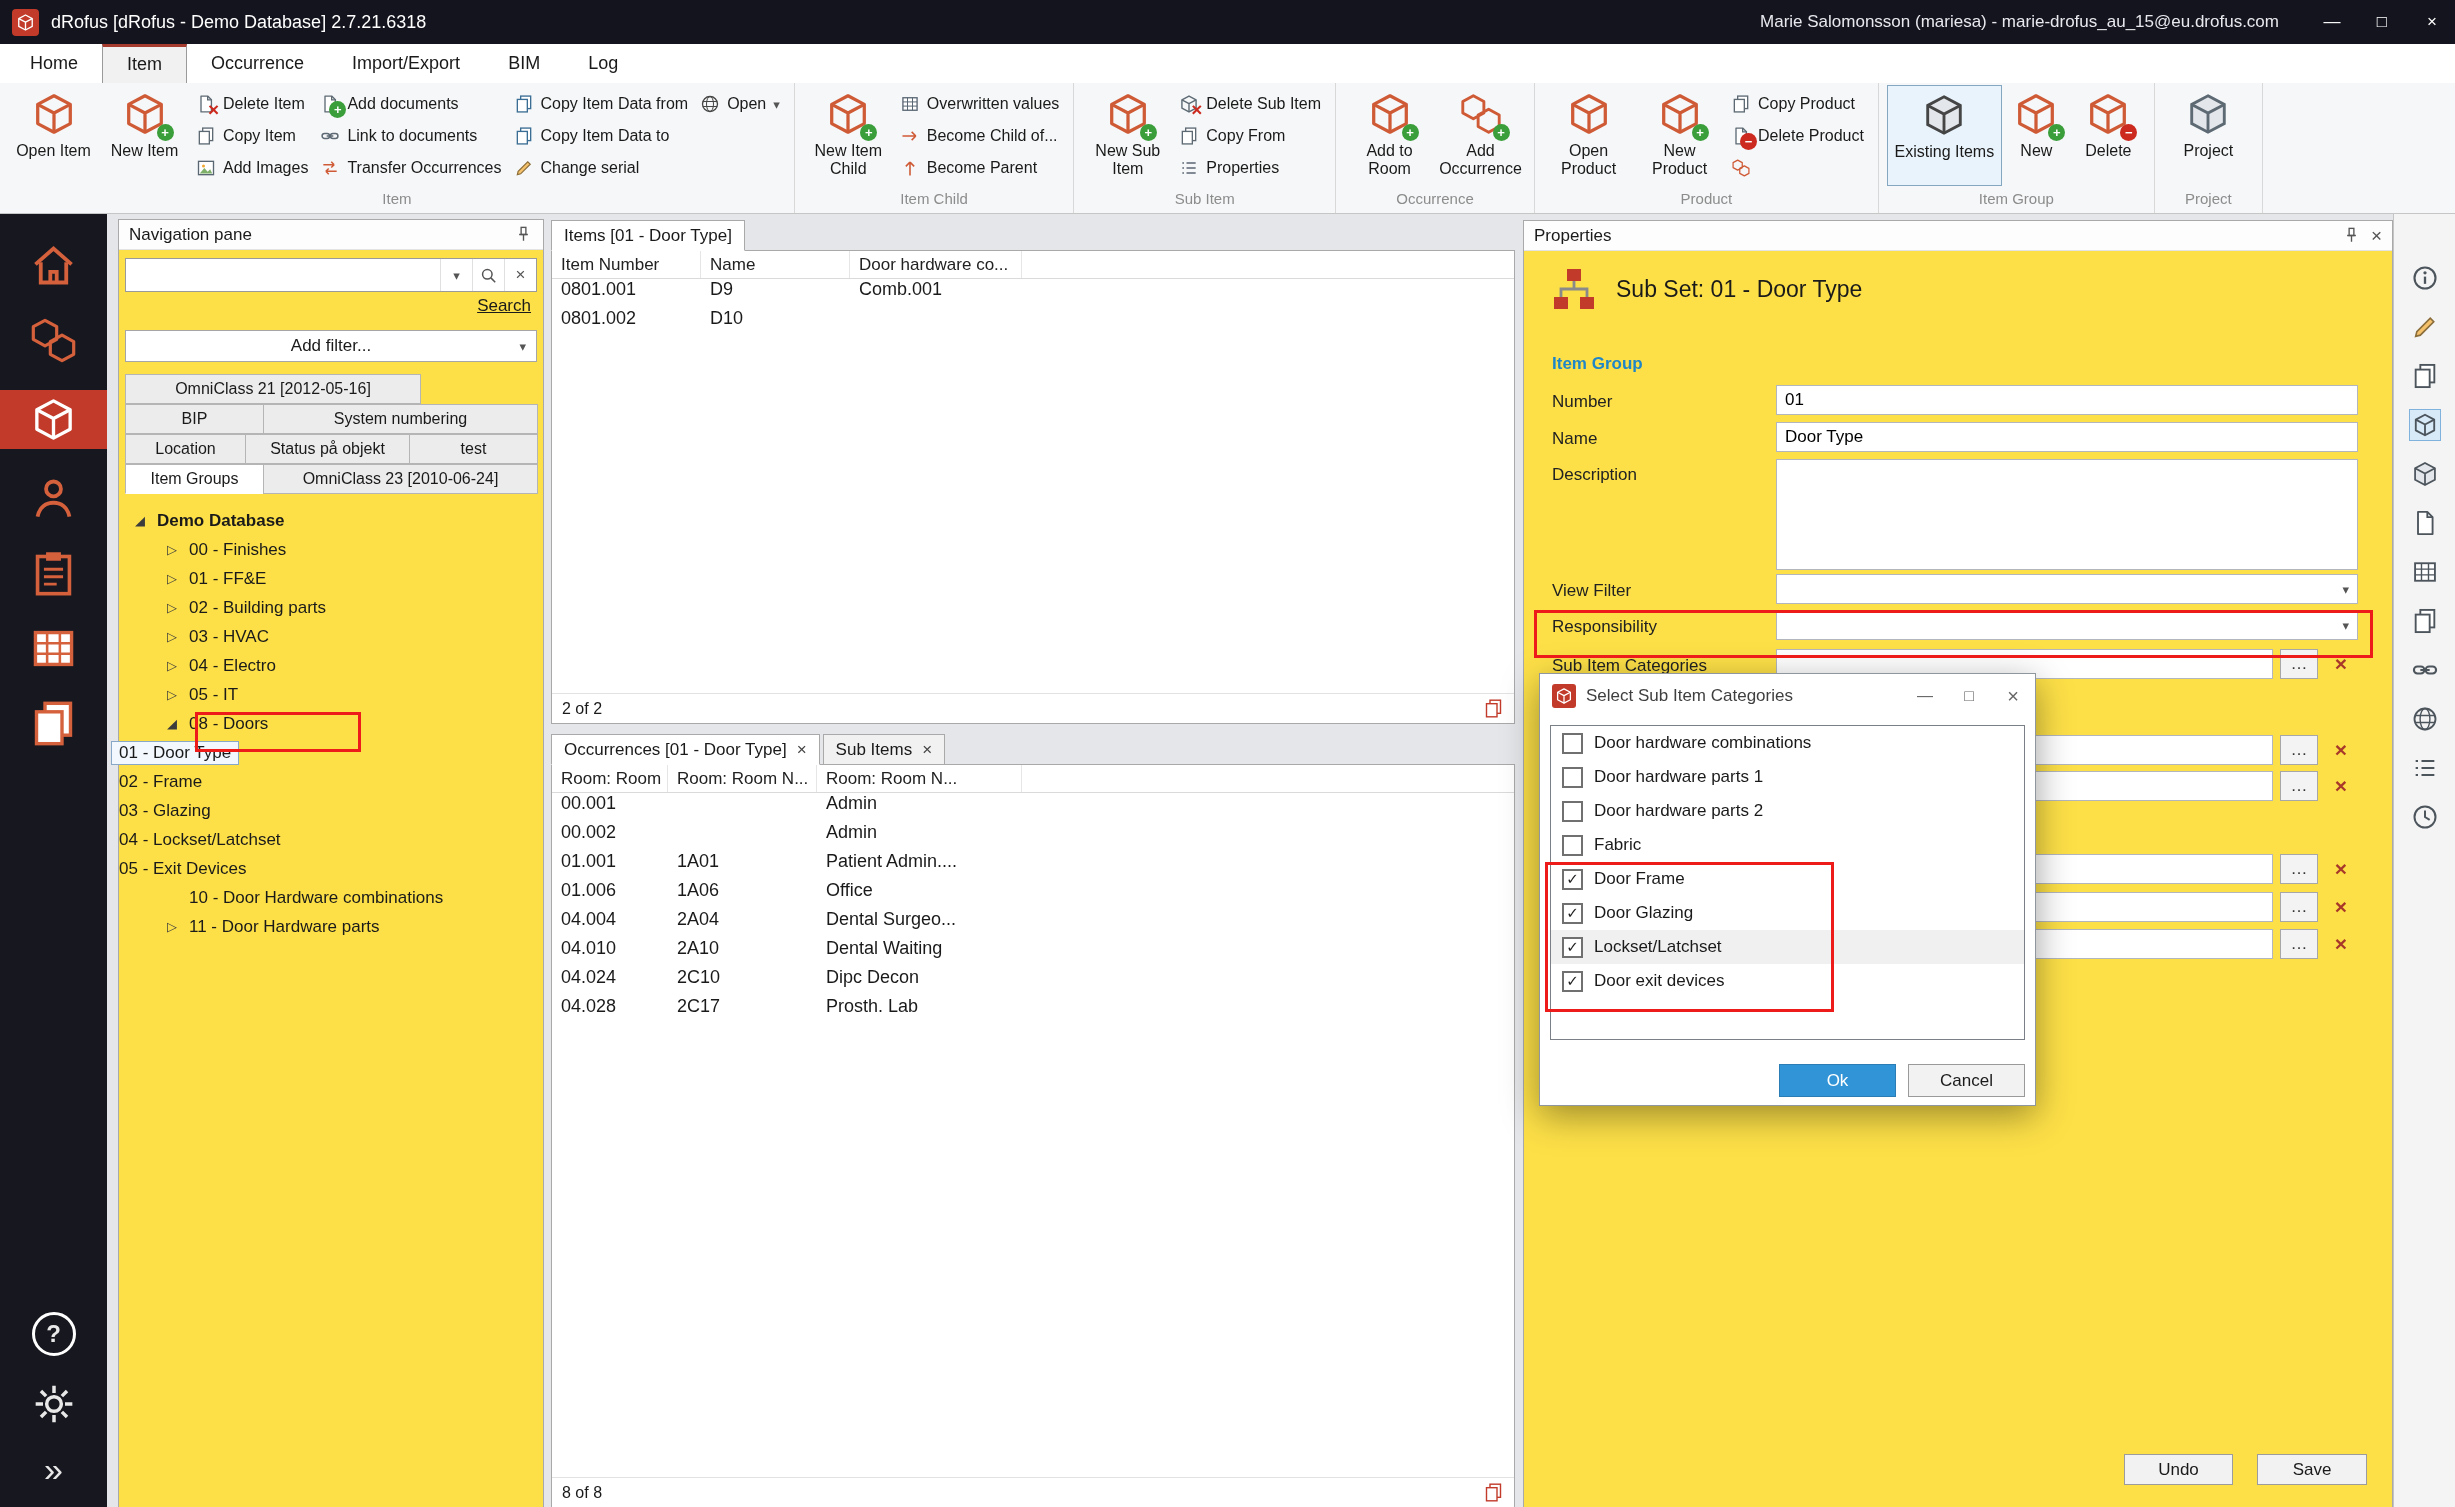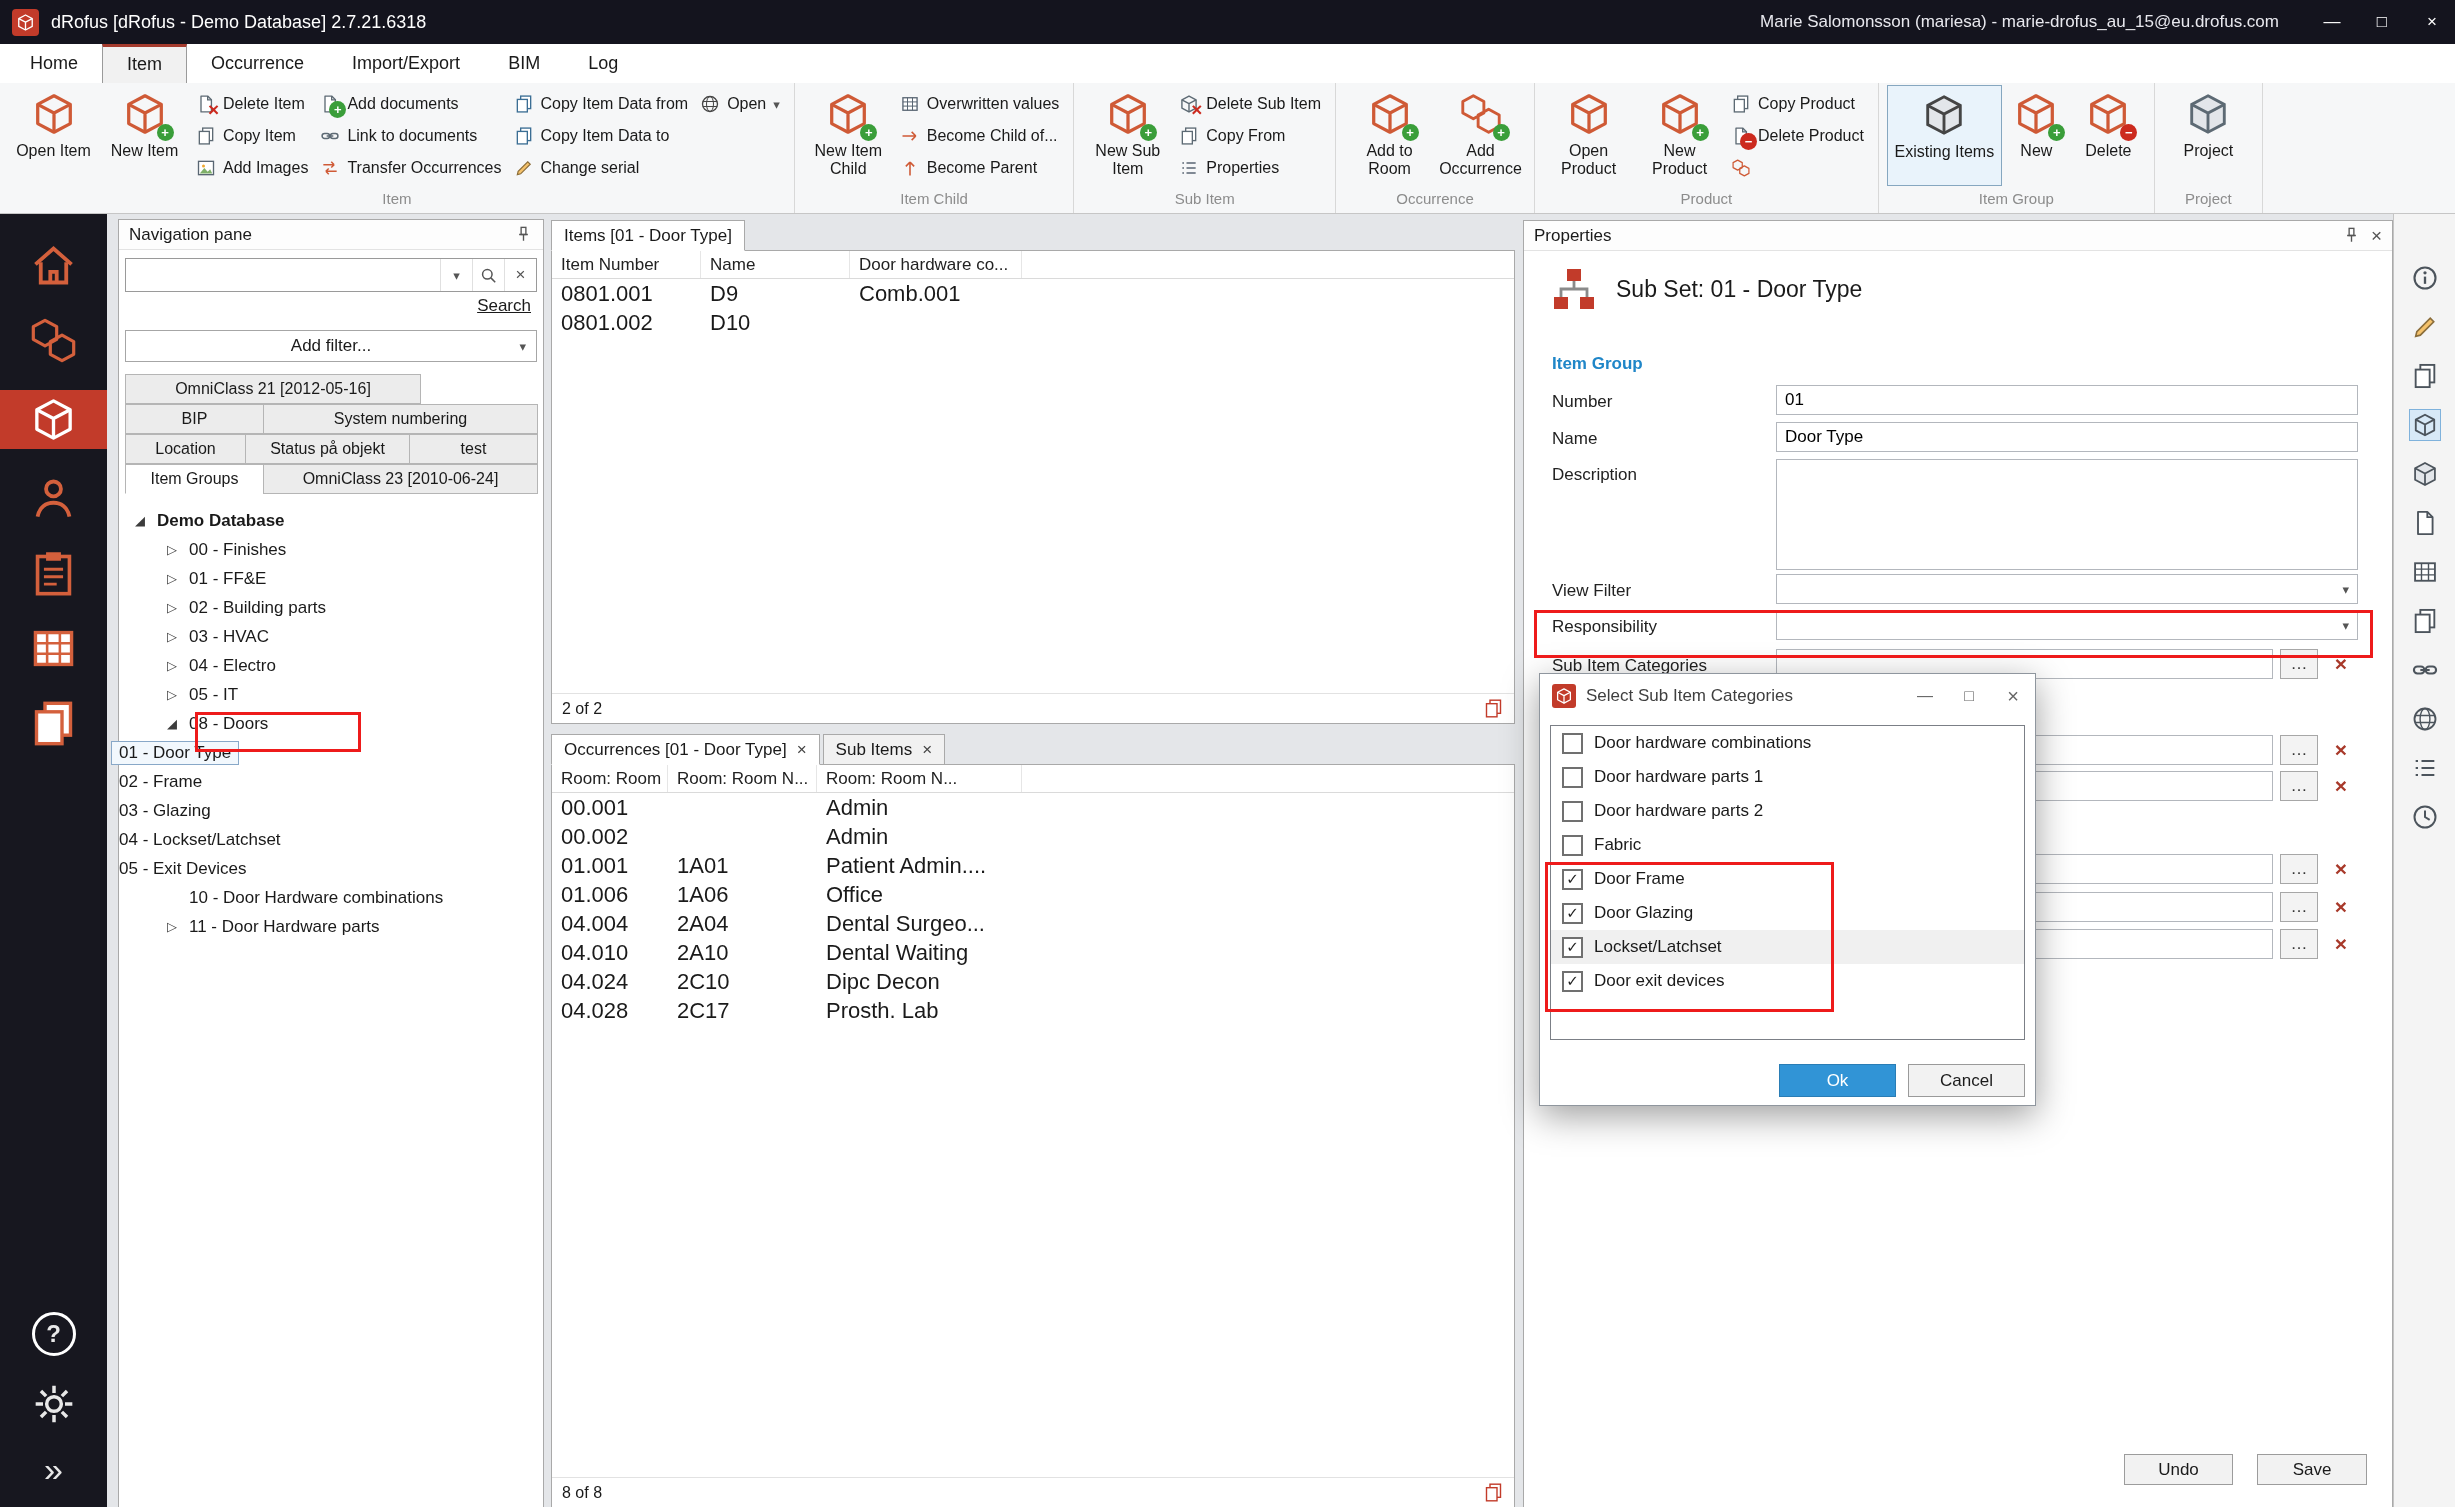--- a/index.html
+++ b/index.html
@@ -39,21 +39,21 @@
 .lmod{width:55px;height:51px;color:#d4603c}
 .lmod.active{width:107px;background:#c23b2a;color:#fff;padding:6px 26px;height:59px}
 .lbot{margin-top:auto;display:flex;flex-direction:column;align-items:center;gap:26px;padding-bottom:22px;color:#e8e8e8}
 .helpcirc{width:44px;height:44px;border:3px solid #fff;border-radius:50%;display:flex;align-items:center;justify-content:center;font-size:24px;font-weight:700}
 .gearic{width:44px;height:44px}
 .chev{font-size:34px;line-height:34px}
 .rrail{position:absolute;left:2393px;top:0;bottom:0;width:62px;background:#f4f4f4;border-left:1px solid #c4c4c4;display:flex;flex-direction:column;align-items:center;padding-top:48px;gap:17px}
 .rtool{width:32px;height:32px;color:#4c545c;padding:2px}
 .rtool.active{background:#d8e9f7;border:1px solid #7fb2dc}
 
-.pane{background:#ffffff;border:1px solid #a9a9a9}
+.pane{background:#fde047;border:1px solid #a9a9a9}
 .phead{height:30px;display:flex;align-items:center;padding:0 10px;border-bottom:1px solid #e3e3e3;background:#fdfdfd;font-size:17px}
 .phead .picons{margin-left:auto;display:flex;align-items:center;gap:10px;color:#555}
 .pinic{width:19px;height:19px}
 
 .nav{position:absolute;left:118px;top:5px;width:426px;bottom:0}
 .srow{margin:8px 6px 0;height:34px;border:1px solid #9a9a9a;display:flex;align-items:center;background:#fff}
 .sinput{flex:1;border:none;outline:none;height:100%;padding:0 8px;font:17px "Liberation Sans",sans-serif}
 .sbtn{width:32px;height:100%;display:flex;align-items:center;justify-content:center;color:#555;border-left:1px solid #e0e0e0}
 .searchlink{display:block;text-align:right;margin:4px 12px 0;text-decoration:underline;font-size:17px}
 .addfilter{margin:14px 6px 0;height:32px;border:1px solid #a6a6a6;background:#fff;display:flex;align-items:center;justify-content:center;gap:8px;font-size:17px;position:relative}
@@ -74,21 +74,21 @@
 .center{position:absolute;left:551px;top:5px;width:964px;bottom:0}
 .p-items{position:absolute;left:0;top:0;right:0;height:505px}
 .p-occ{position:absolute;left:0;top:514px;right:0;bottom:0}
 .ptabs{height:31px;display:flex;align-items:flex-end}
 .ptab{height:31px;border:1px solid #a9a9a9;background:#f1f1f1;display:flex;align-items:center;gap:10px;padding:0 12px;font-size:17px;margin-right:3px;margin-bottom:-1px;position:relative;z-index:2}
 .ptab.active{background:#fff;border-bottom-color:#fff}
 .tclose{font-size:17px;color:#444}
 .pbody{position:absolute;top:31px;left:0;right:0;bottom:0;background:#fff;border:1px solid #a9a9a9}
 .thead{height:28px;display:flex;border-bottom:1px solid #dadada;font-size:17px;color:#222}
 .th{display:flex;align-items:center;padding:0 9px;border-right:1px solid #e6e6e6;overflow:hidden;white-space:nowrap}
-.trr{height:29px;display:flex;align-items:center;font-size:22px}
+.trr{height:29px;display:flex;align-items:flex-start;font-size:18px}
 .td{padding:0 9px;overflow:hidden;white-space:nowrap}
 .pstatus{position:absolute;left:0;right:0;bottom:0;height:30px;border-top:1px solid #e2e2e2;display:flex;align-items:center;padding:0 10px;font-size:16px}
 .reportic{margin-left:auto;width:21px;height:21px;color:#c23b2a}
 
 .props{position:absolute;left:1523px;top:6px;width:870px;bottom:0}
 .subset{position:absolute;left:26px;top:44px;display:flex;align-items:center;gap:18px}
 .orgic{width:48px;height:48px}
 .subset-title{font-size:23px;font-weight:400}
 .section{position:absolute;left:28px;top:103px;color:#1f86c8;font-weight:700;font-size:17px}
 .flabel{position:absolute;left:28px;font-size:17px;color:#222}

